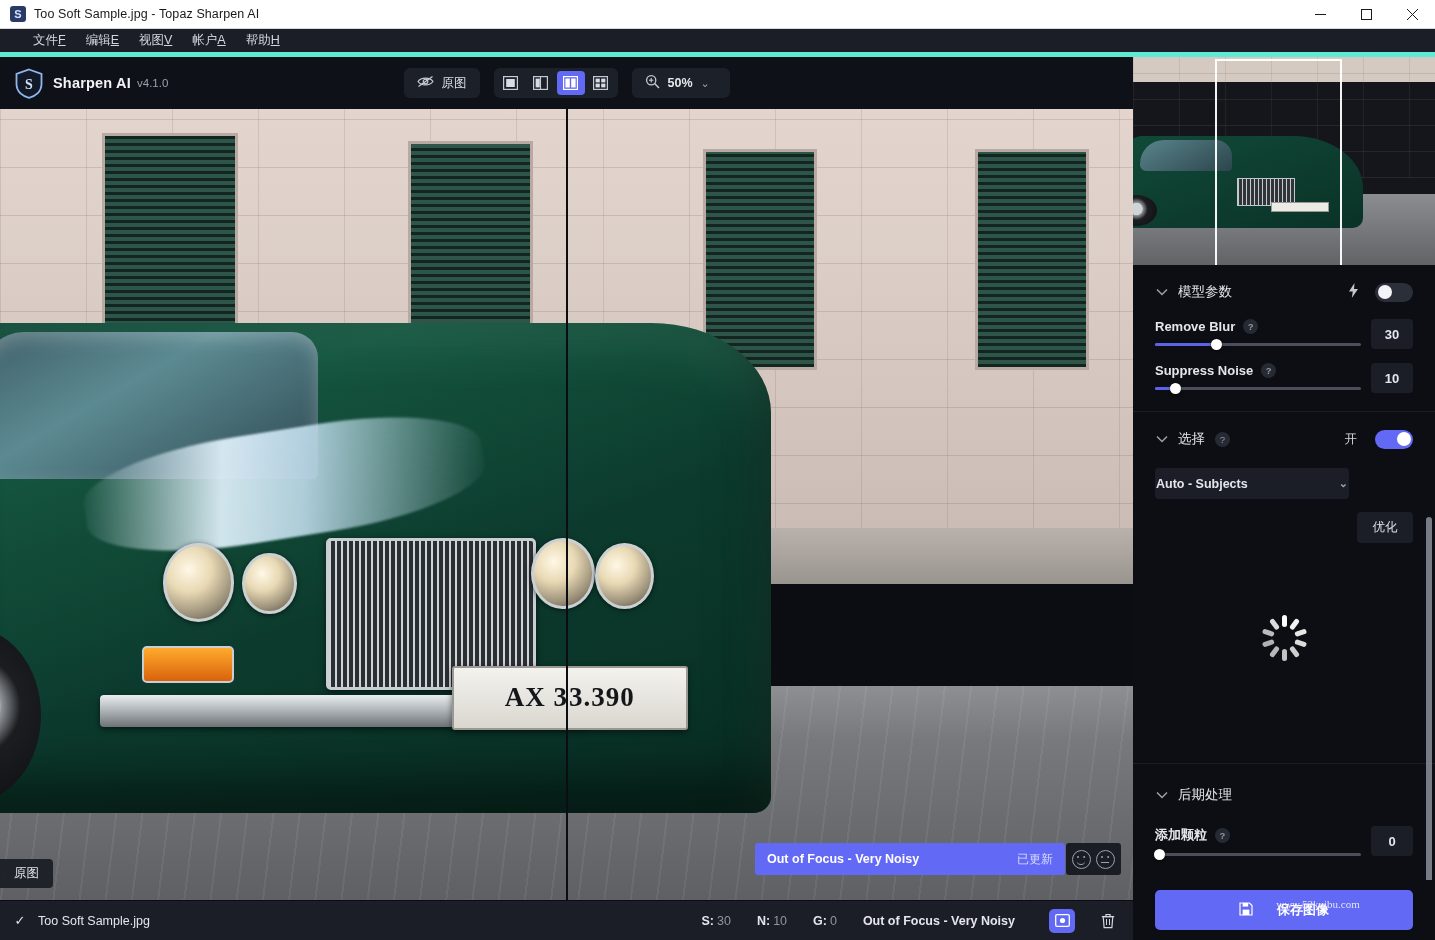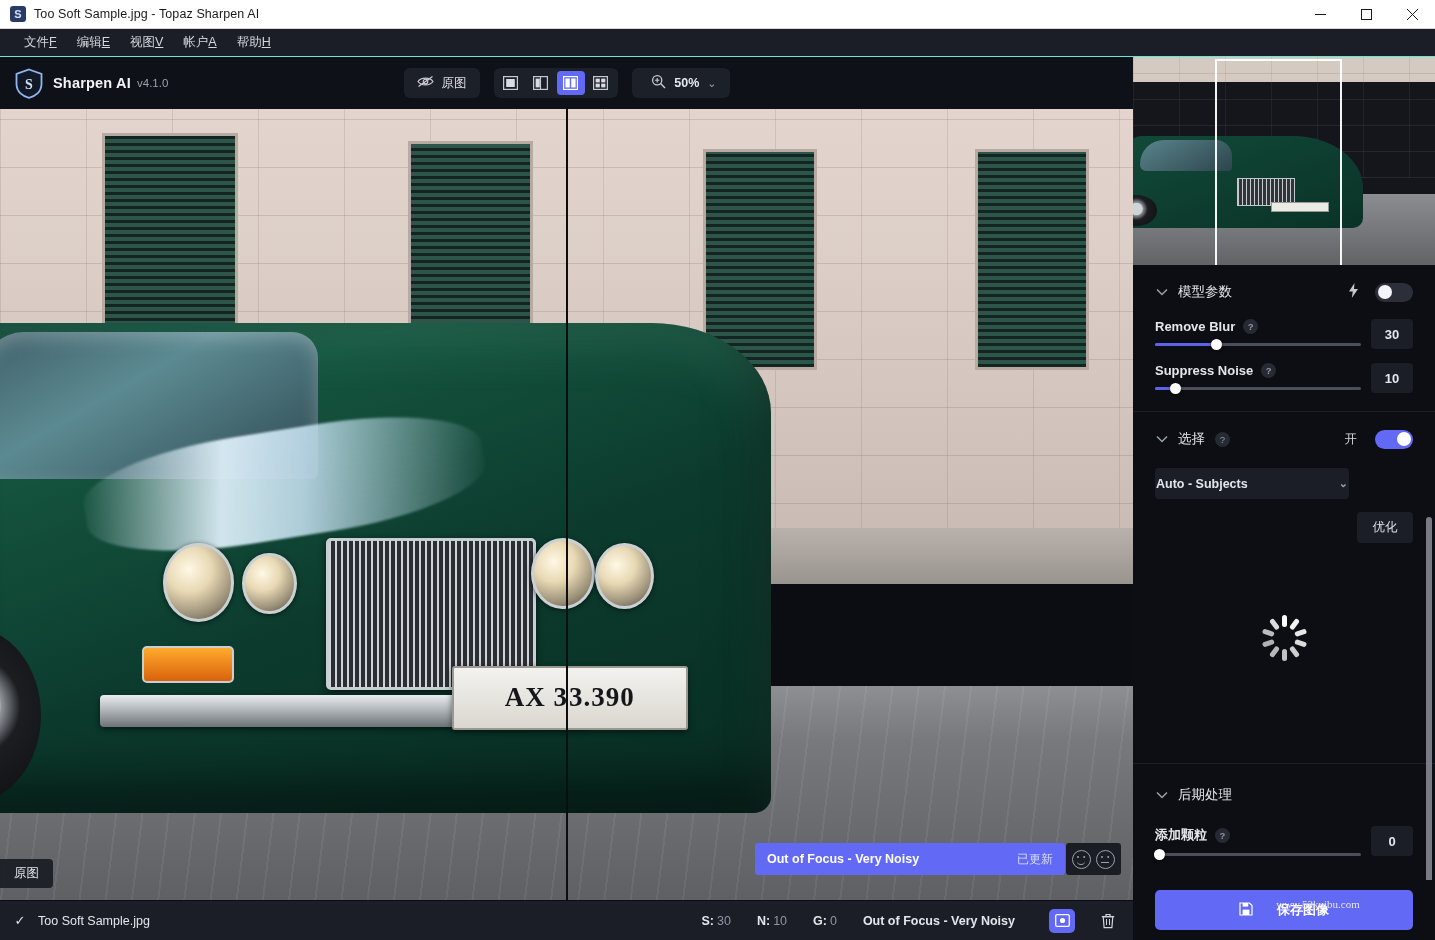--- a/index.html
+++ b/index.html
@@ -29,21 +29,21 @@
   .tb-spacer { flex:1 1 auto; }
   .wbtn {
     width:46px; height:29px; display:flex; align-items:center; justify-content:center;
     color:#1a1a1a;
   }
   .wbtn svg { display:block; }
 
   
   .menubar {
     height:28px; flex:0 0 28px; background:#1b1e26; display:flex; align-items:center;
-    padding-left:15px; border-bottom:1px solid #5eead4;
+    padding-left:24px; border-bottom:5px solid #5eead4;
   }
   .menu-item {
     font-size:12.5px; color:#d4d6dd; padding:3px 9px; margin-right:2px; border-radius:3px;
     white-space:nowrap;
   }
   .menu-item u { text-decoration:underline; }
 
   
   .body-row { flex:1 1 auto; display:flex; min-height:0; }
   .left-col { width:1133px; flex:0 0 1133px; display:flex; flex-direction:column; min-width:0; }
@@ -70,21 +70,21 @@
   }
   .seg {
     background:#1c2028; border-radius:6px; height:30px; display:flex; align-items:center;
     padding:3px; gap:2px;
   }
   .seg-btn {
     width:28px; height:24px; border-radius:4px; display:flex; align-items:center;
     justify-content:center;
   }
   .seg-btn.active { background:#6269f5; }
-  .zoom-pill { min-width:98px; justify-content:flex-end; }
+  .zoom-pill { min-width:98px; justify-content:flex-start; }
   .zoom-val { font-size:12.5px; color:#e6e8ee; font-weight:bold; }
 
   
   .preview { flex:1 1 auto; position:relative; display:flex; background:#0b0d12; min-height:0;
              overflow:hidden; }
   .pane { position:relative; overflow:hidden; }
   .pane.left { width:566px; flex:0 0 566px; }
   .pane.divider { width:2px; flex:0 0 2px; background:#0b0d12; }
   .pane.right { flex:1 1 auto; }
 

